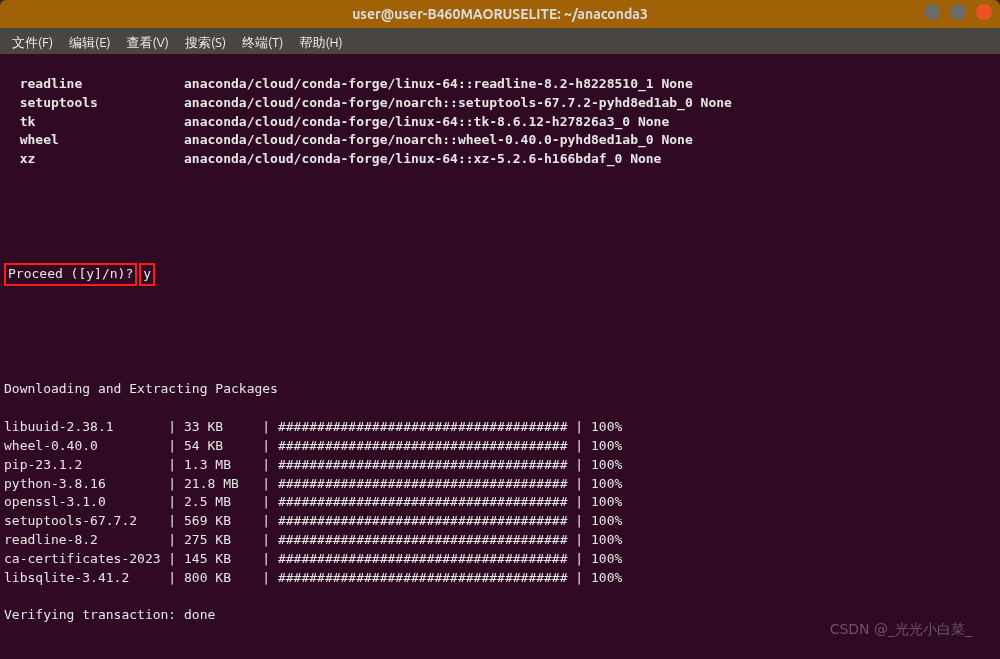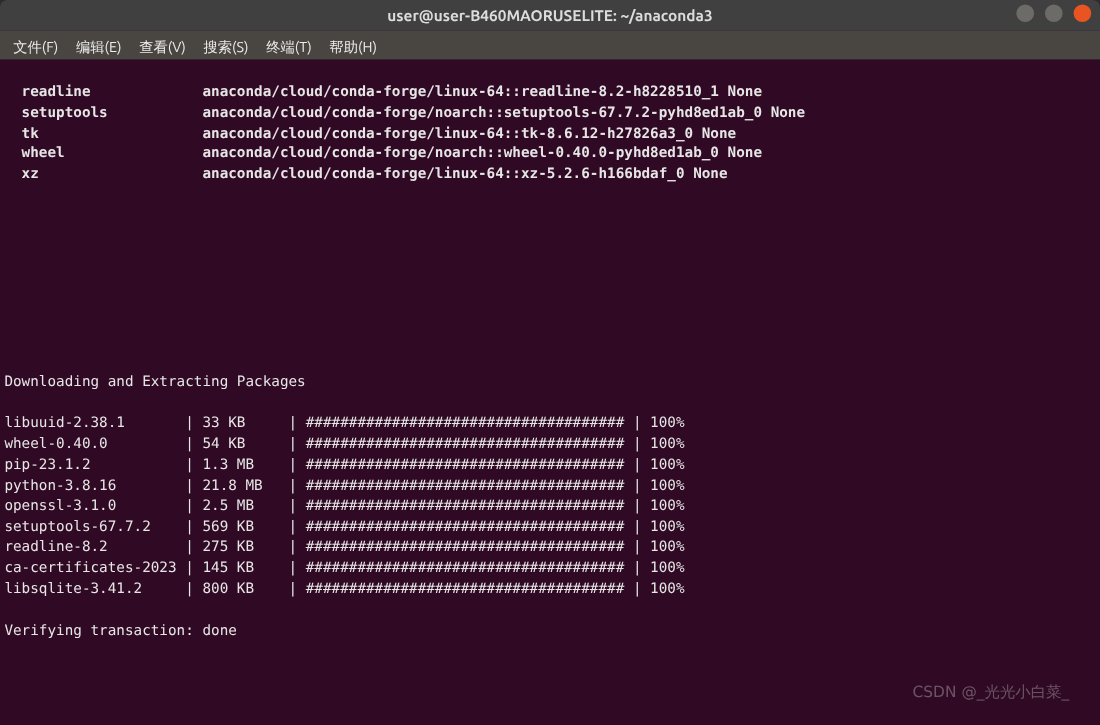--- a/index.html
+++ b/index.html
@@ -13,21 +13,21 @@
   }
   .window {
     width: 1000px;
     height: 659px;
     background: #300a24;
     border-radius: 6px 6px 0 0;
     overflow: hidden;
     position: relative;
   }
   .titlebar {
-    background: #404040;
+    background: #a16207;
     height: 28px;
     display: flex;
     align-items: center;
     justify-content: center;
     position: relative;
     color: #dcdcdc;
     font-family: "Ubuntu", "DejaVu Sans", sans-serif;
     font-size: 14px;
     font-weight: bold;
   }
@@ -109,20 +109,21 @@
     <span class="menu-item">查看(V)</span>
     <span class="menu-item">搜索(S)</span>
     <span class="menu-item">终端(T)</span>
     <span class="menu-item">帮助(H)</span>
   </div>
 
   <div class="terminal">
 <div id="pkg-list"><div class="pkg-line">  readline             anaconda/cloud/conda-forge/linux-64::readline-8.2-h8228510_1 None</div><div class="pkg-line">  setuptools           anaconda/cloud/conda-forge/noarch::setuptools-67.7.2-pyhd8ed1ab_0 None</div><div class="pkg-line">  tk                   anaconda/cloud/conda-forge/linux-64::tk-8.6.12-h27826a3_0 None</div><div class="pkg-line">  wheel                anaconda/cloud/conda-forge/noarch::wheel-0.40.0-pyhd8ed1ab_0 None</div><div class="pkg-line">  xz                   anaconda/cloud/conda-forge/linux-64::xz-5.2.6-h166bdaf_0 None</div></div>
 <div> </div>
 <div> </div>
+<div><span class="highlight1">Proceed ([y]/n)?</span><span class="highlight2">y</span></div>
 <div> </div>
 <div> </div>
 <div>Downloading and Extracting Packages</div>
 <div id="dl-list"><div class="dl-row">libuuid-2.38.1       | 33 KB     | ##################################### | 100%</div><div class="dl-row">wheel-0.40.0         | 54 KB     | ##################################### | 100%</div><div class="dl-row">pip-23.1.2           | 1.3 MB    | ##################################### | 100%</div><div class="dl-row">python-3.8.16        | 21.8 MB   | ##################################### | 100%</div><div class="dl-row">openssl-3.1.0        | 2.5 MB    | ##################################### | 100%</div><div class="dl-row">setuptools-67.7.2    | 569 KB    | ##################################### | 100%</div><div class="dl-row">readline-8.2         | 275 KB    | ##################################### | 100%</div><div class="dl-row">ca-certificates-2023 | 145 KB    | ##################################### | 100%</div><div class="dl-row">libsqlite-3.41.2     | 800 KB    | ##################################### | 100%</div></div>
 <div>Verifying transaction: done</div>
 
 
 
 
 

